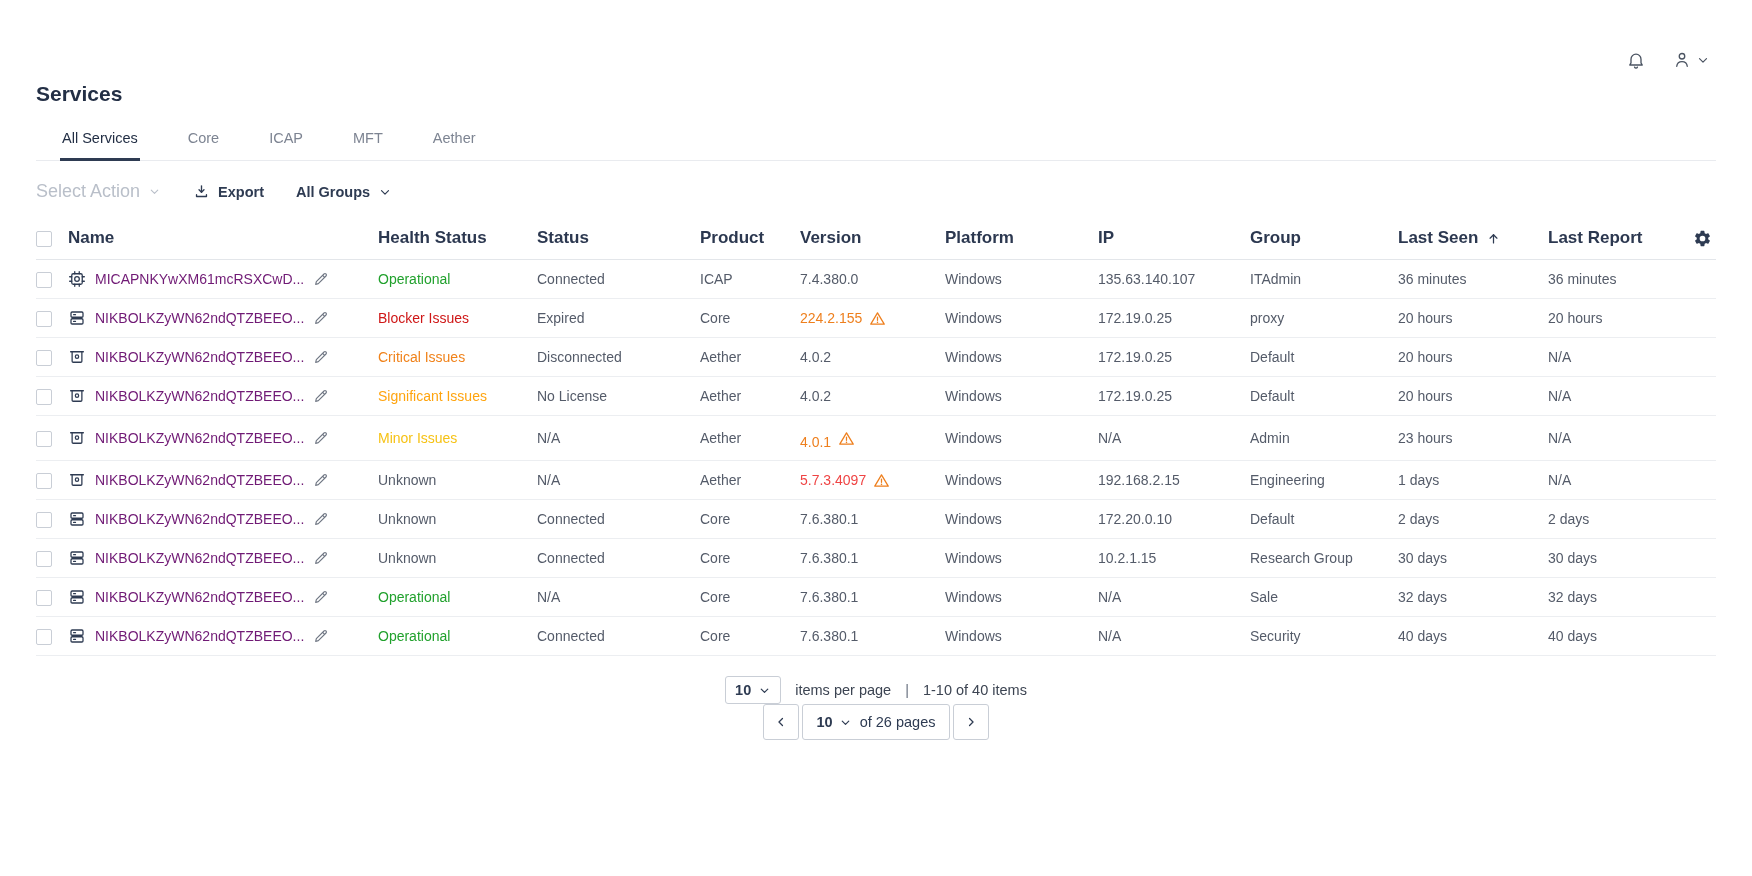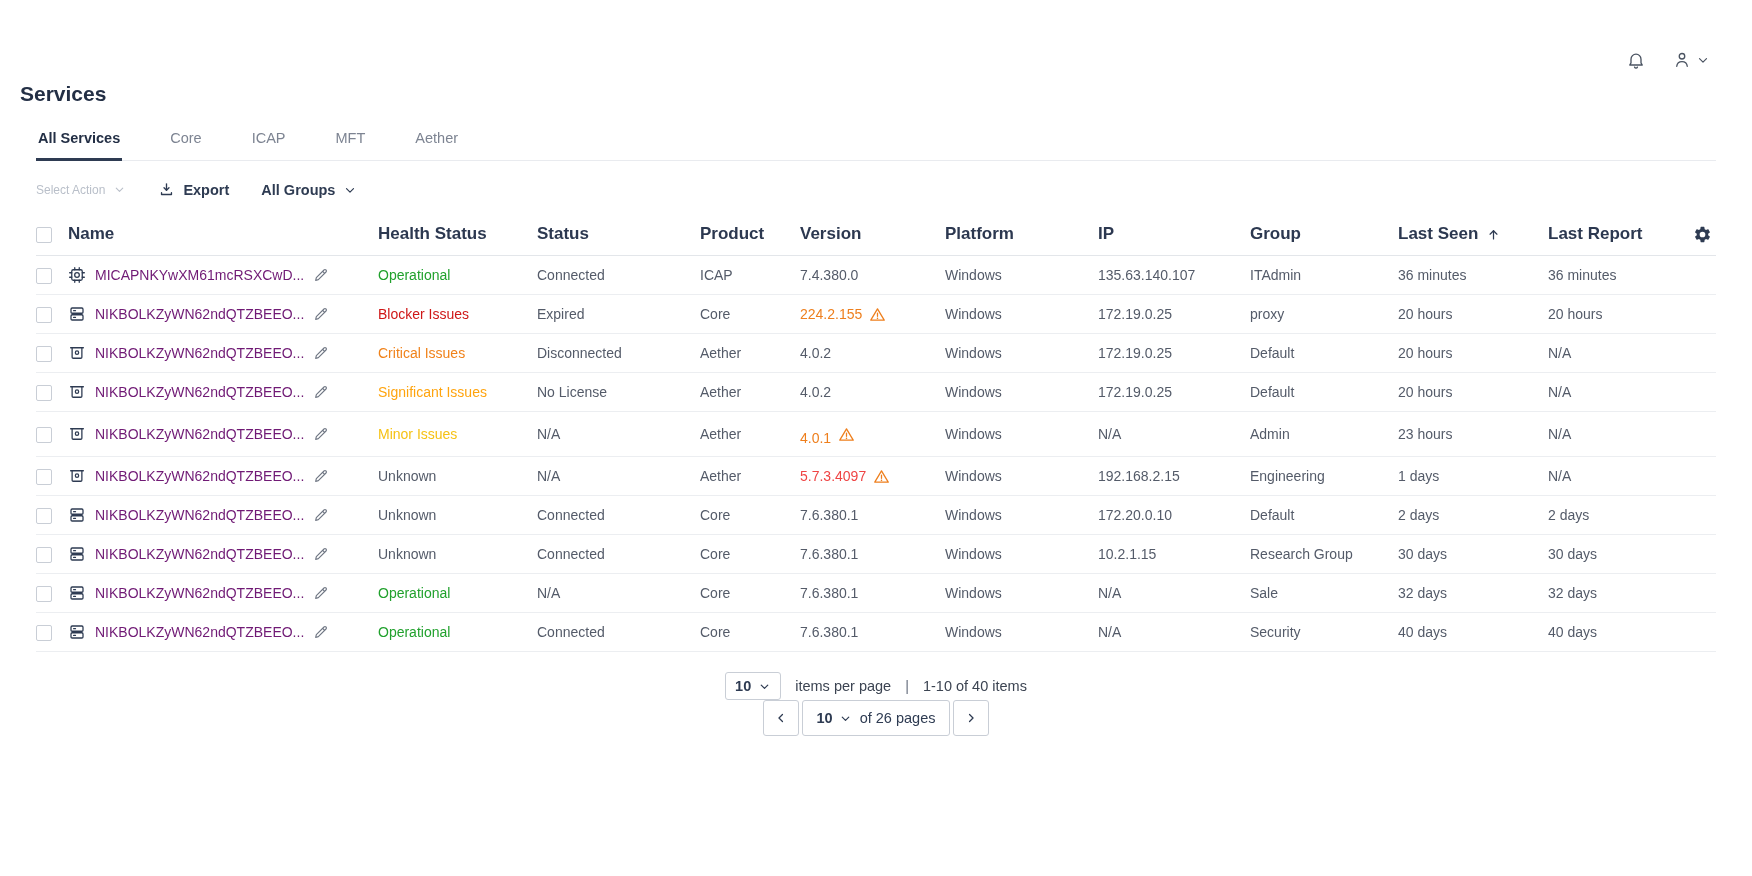--- a/index.html
+++ b/index.html
@@ -4,35 +4,35 @@
 <style>
   * { margin:0; padding:0; box-sizing:border-box; }
   html,body { width:1752px; height:876px; background:#ffffff; overflow:hidden;
     font-family:"Liberation Sans","DejaVu Sans",sans-serif; color:#2e3b52; }
 
   .topbar { display:flex; justify-content:flex-end; align-items:center;
     gap:26px; padding:48px 42px 0 0; height:72px; }
   .user-menu { display:flex; align-items:center; gap:4px; cursor:pointer; }
   .icon-btn { display:flex; align-items:center; cursor:pointer; }
 
-  .page-title { margin:10px 0 0 20px; font-size:21px; font-weight:700; color:#232f45; }
+  .page-title { margin:10px 0 0 36px; font-size:21px; font-weight:700; color:#232f45; }
 
   .tabs { display:flex; gap:46px; margin:24px 36px 0 36px; border-bottom:1px solid #e9ebef; }
   .tab { font-size:14.5px; color:#7d8492; padding:0 2px 12px 2px; cursor:pointer;
     border-bottom:3px solid transparent; margin-bottom:-1px; }
-  .tab.active { color:#232f45; font-weight:700; border-bottom-color:#2e3b52; }
+  .tab.active { color:#232f45; font-weight:400; border-bottom-color:#2e3b52;margin-left:24px; }
 
   .toolbar { display:flex; justify-content:space-between; align-items:center; margin:20px 36px 0 36px; }
   .search-box { display:flex; align-items:center; gap:10px; width:286px;
     border-bottom:1px solid #b4bac3; padding:6px 2px 8px 2px; }
   .search-box input { border:none; outline:none; font-size:14.5px; flex:1;
     font-family:inherit; color:#3c4452; background:transparent; }
   .search-box input::placeholder { color:#9aa1ac; }
   .toolbar-right { display:flex; align-items:center; gap:32px; }
-  .select-action { display:flex; align-items:center; gap:8px; font-size:12px;
+  .select-action { display:flex; align-items:center; gap:8px; font-size:18px;
     color:#b9bfc9; cursor:default; }
   .export-btn { display:flex; align-items:center; gap:8px; font-size:14.5px;
     font-weight:700; color:#2e3b52; cursor:pointer; }
   .groups-dd { display:flex; align-items:center; gap:8px; font-size:14.5px;
     font-weight:700; color:#2e3b52; cursor:pointer; }
 
   .table-wrap { margin:14px 36px 0 36px; }
   table { width:100%; border-collapse:collapse; table-layout:fixed; }
   th { text-align:left; font-size:17px; font-weight:700; color:#2c3850;
     padding:12px 4px 11px 0; border-bottom:1px solid #e3e6ea; white-space:nowrap; }

